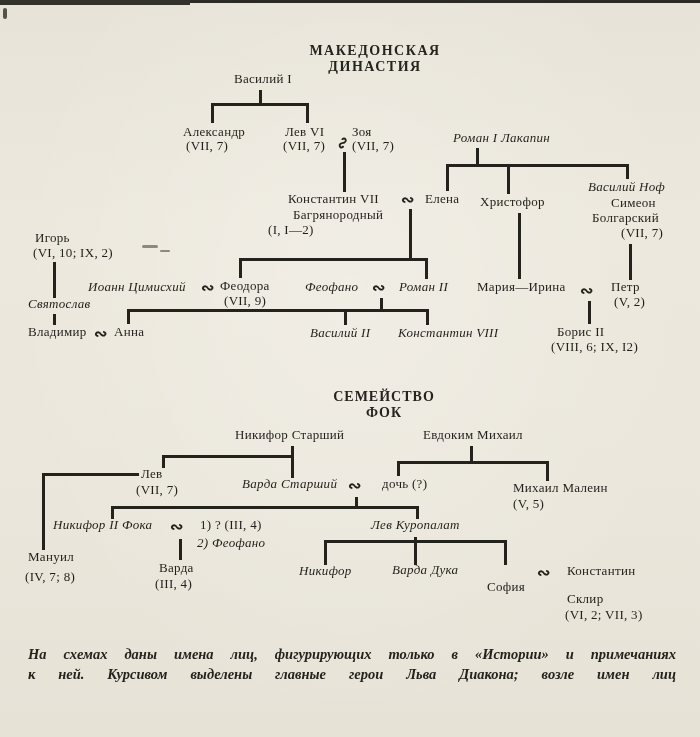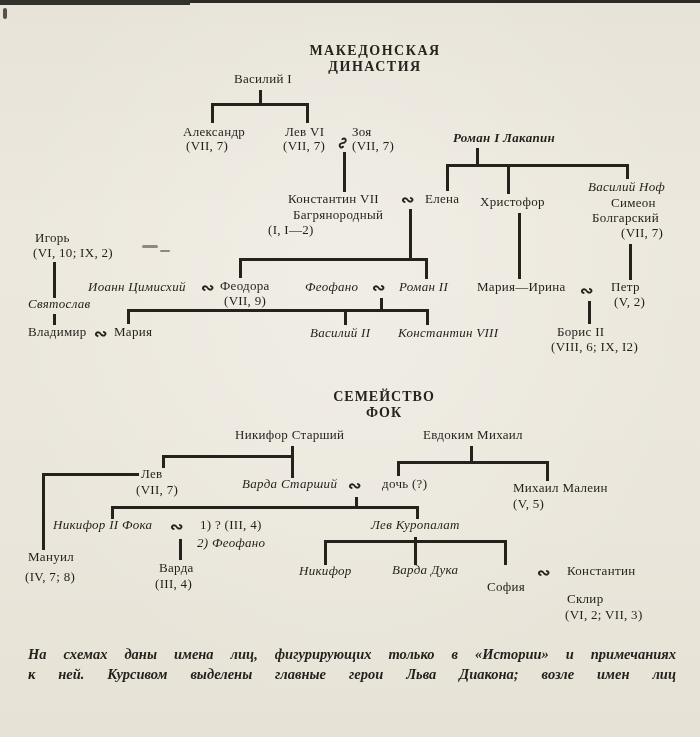--- a/index.html
+++ b/index.html
@@ -97,21 +97,21 @@
   <div class="lbl" style="left:186px;top:139px;">(VII, 7)</div>
 
   <div class="lbl" style="left:285px;top:125px;">Лев VI</div>
   <div class="lbl" style="left:283px;top:139px;">(VII, 7)</div>
 
   <div class="mar rot" style="left:336px;top:136px;">∾</div>
 
   <div class="lbl" style="left:352px;top:125px;">Зоя</div>
   <div class="lbl" style="left:352px;top:139px;">(VII, 7)</div>
 
-  <div class="lbl it" style="left:453px;top:131px;font-weight:bold;">Роман I Лакапин</div>
+  <div class="lbl it" style="left:453px;top:131px;">Роман I Лакапин</div>
 
   <div class="lbl" style="left:288px;top:192px;">Константин VII</div>
   <div class="lbl" style="left:293px;top:208px;">Багрянородный</div>
   <div class="lbl" style="left:268px;top:223px;">(I, I—2)</div>
 
   <div class="mar" style="left:401px;top:193px;">∾</div>
   <div class="lbl" style="left:425px;top:192px;">Елена</div>
   <div class="lbl" style="left:480px;top:195px;">Христофор</div>
 
   <div class="lbl it" style="left:588px;top:180px;">Василий Ноф</div>
@@ -132,21 +132,21 @@
   <div class="lbl it" style="left:399px;top:280px;">Роман II</div>
 
   <div class="lbl" style="left:477px;top:280px;">Мария—Ирина</div>
   <div class="mar" style="left:580px;top:284px;">∾</div>
   <div class="lbl" style="left:611px;top:280px;">Петр</div>
   <div class="lbl" style="left:614px;top:295px;">(V, 2)</div>
 
   <div class="lbl it" style="left:28px;top:297px;">Святослав</div>
   <div class="lbl" style="left:28px;top:325px;">Владимир</div>
   <div class="mar" style="left:94px;top:327px;">∾</div>
-  <div class="lbl" style="left:114px;top:325px;">Мария</div>
+  <div class="lbl" style="left:114px;top:325px;">Анна</div>
 
   <div class="lbl it" style="left:310px;top:326px;">Василий II</div>
   <div class="lbl it" style="left:398px;top:326px;text-align:right;">Константин VIII</div>
 
   <div class="lbl" style="left:557px;top:325px;">Борис II</div>
   <div class="lbl" style="left:551px;top:340px;">(VIII, 6; IX, I2)</div>
 
   <div class="ttl" style="left:310px;top:389px;width:148px;letter-spacing:1px;word-spacing:6px;">СЕМЕЙСТВО ФОК</div>
 
   <div class="line" style="left:291px;top:446px;width:3px;height:32px;"></div>

